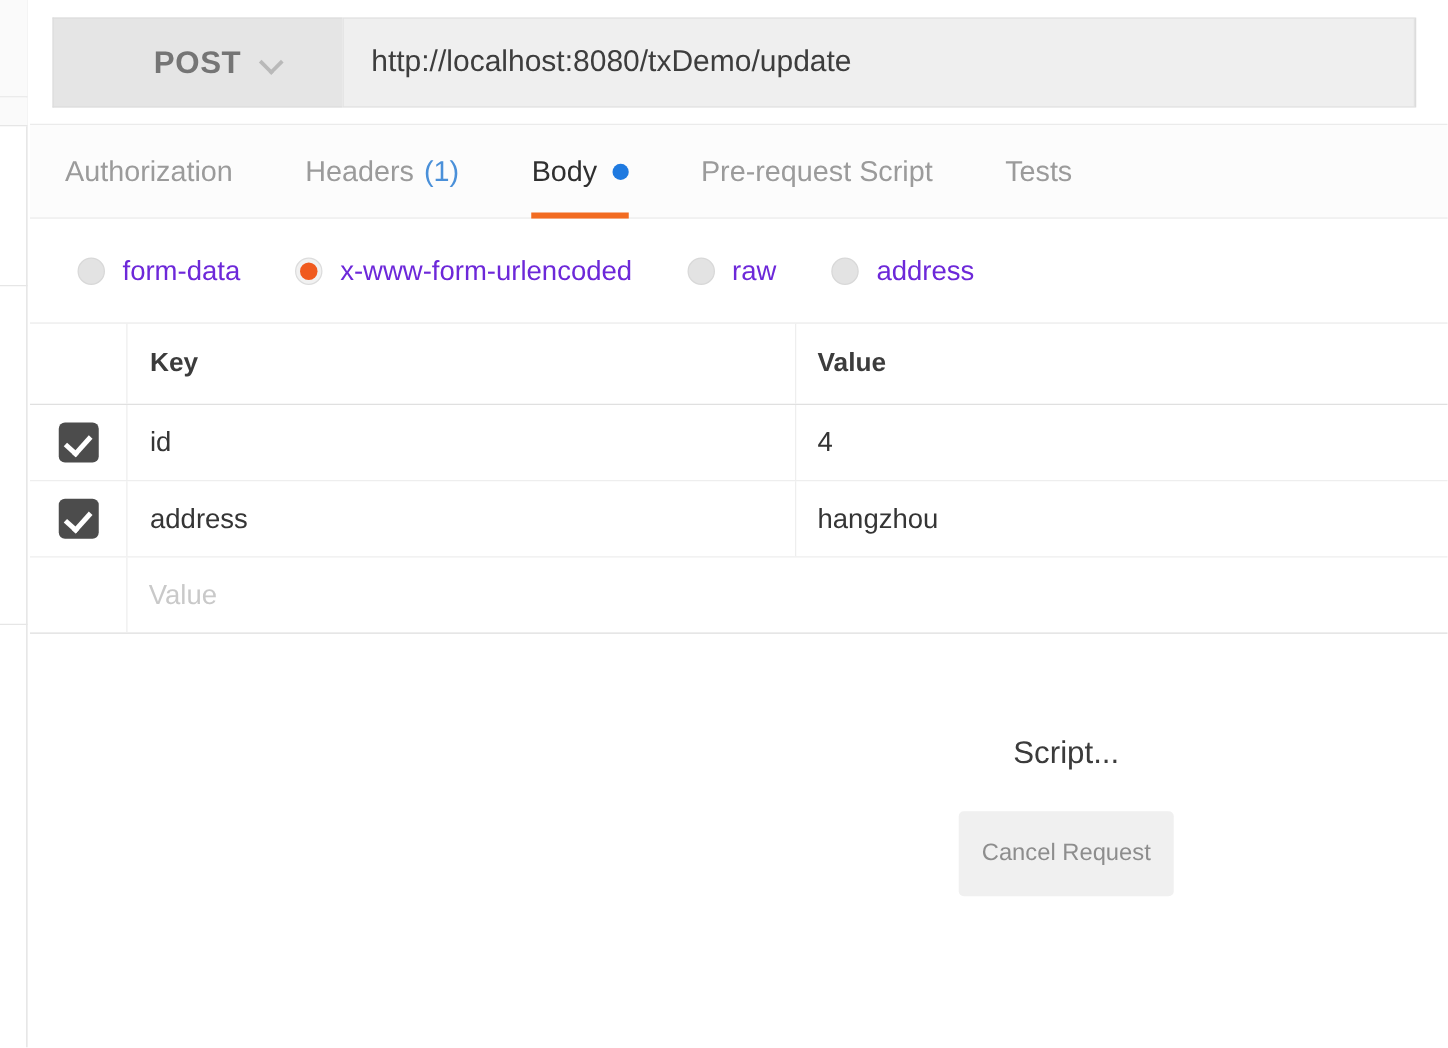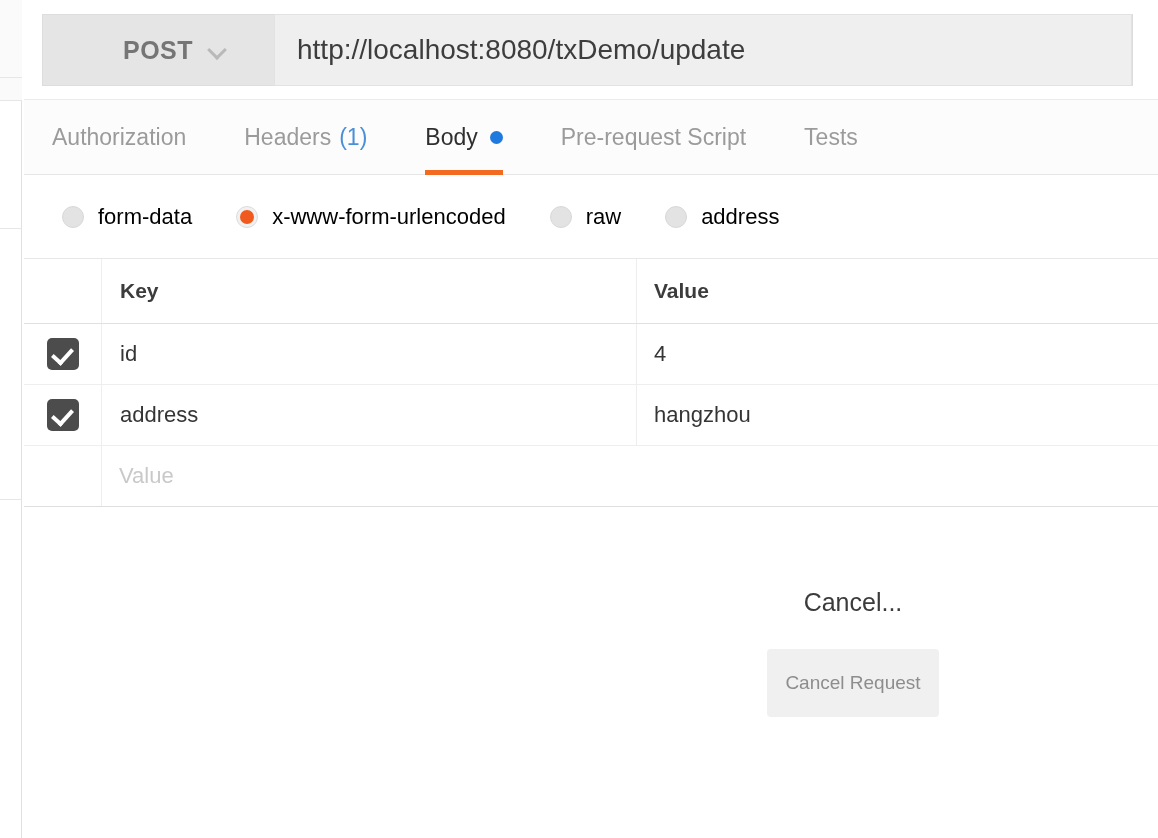--- a/index.html
+++ b/index.html
@@ -103,21 +103,21 @@
     height: 72px;
     background: #efefef;
     border: 1px solid #e2e2e2;
     box-sizing: border-box;
     display: flex;
     align-items: center;
     cursor: text;
   }
   .url-text {
     margin-left: 22px;
-    font-size: 28px;
+    font-size: 24px;
     color: #3d3d3d;
   }
   .url-divider {
     position: absolute;
     left: 1108px; top: 14px;
     width: 1px; height: 72px;
     background: #dcdcdc;
   }
 
   
@@ -204,21 +204,21 @@
   .radio-opt.selected .radio-mark::after {
     content: "";
     position: absolute;
     left: 3px; top: 3px;
     width: 14px; height: 14px;
     border-radius: 50%;
     background: #f05a1e;
   }
   .radio-text {
     font-size: 22px;
-    color: #000000;
+    color: #6d28d9;
   }
 
   
   .kv-table {
     position: absolute;
     left: 0; top: 259px;
     width: 1136px;
     background: #ffffff;
   }
   .kv-row {
@@ -427,19 +427,19 @@
       <div class="cell-value">
         <span class="cell-text placeholder">Value</span>
       </div>
     </div>
 
   </div>
 
   <div class="response-area">
     <div class="loading-block">
       <div class="loading-inner">
-        <div class="loading-text">Cancel...</div>
+        <div class="loading-text">Script...</div>
         <button class="cancel-btn">Cancel Request</button>
       </div>
     </div>
   </div>
 
 </div>
 
 </body></html>

